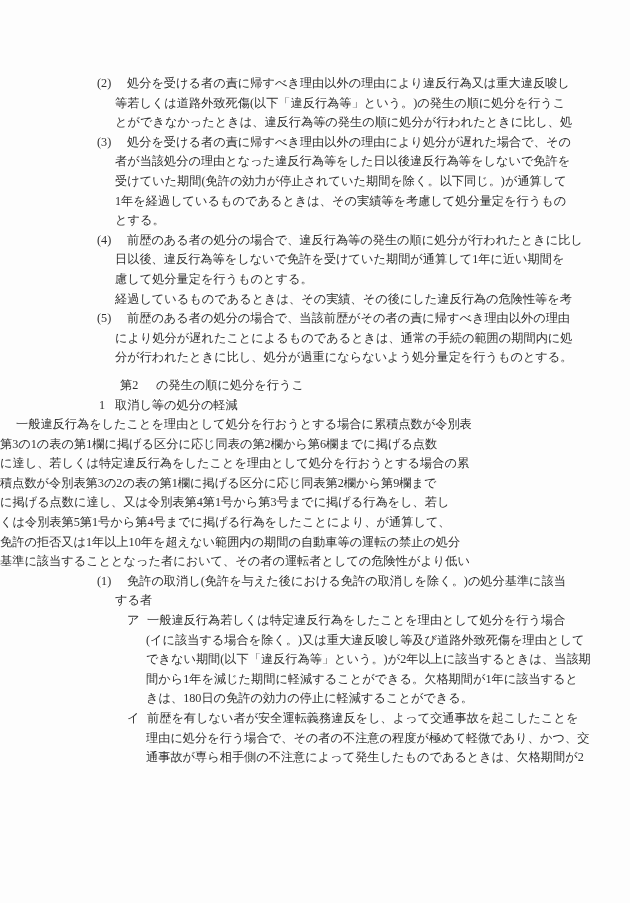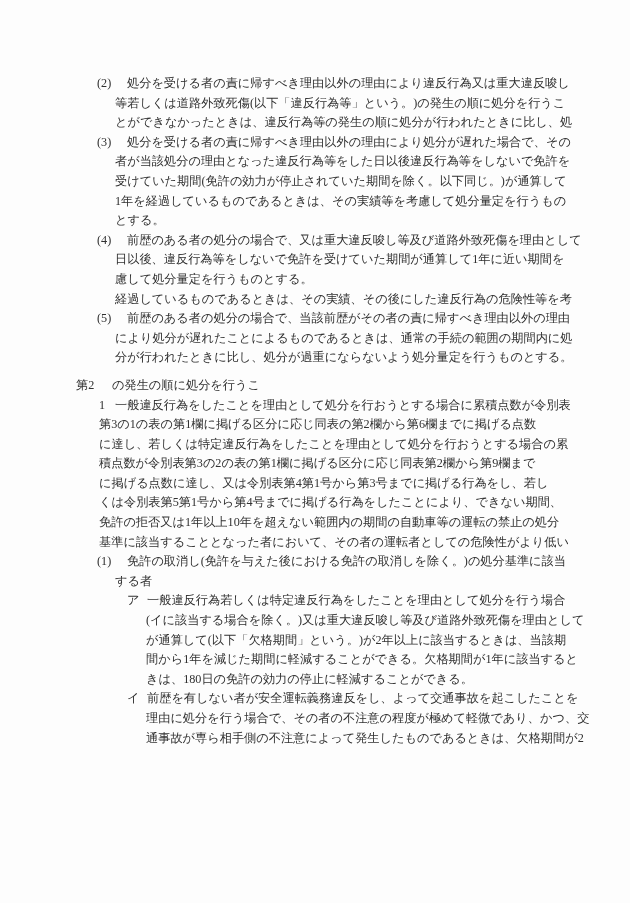--- a/index.html
+++ b/index.html
@@ -36,27 +36,27 @@
     top: 0;
     height: 19.6px;
     line-height: 19.6px;
     white-space: pre;
   }
   
   .item-paren { padding-left: 115px; }
   .item-paren > .marker { left: 97px; }
   .item-paren .line.first { text-indent: 12px; }
   
-  .section-head { padding-left: 112px; margin-top: 8px; }
+  .section-head { padding-left: 112px; margin-top: 8px; margin-left: 44px; }
   .section-head > .marker { left: 76px; }
   
   .subsection-head { padding-left: 115px; }
   .subsection-head > .marker { left: 99px; }
   
-  .intro { padding-left: 99px; }
+  .intro { }
   .intro .line.first { text-indent: 16px; }
   
   .item-kana { padding-left: 146px; }
   .item-kana > .marker { left: 127px; }
   .item-kana .line.first { text-indent: 1px; }
 </style>
 </head>
 <body style="background: rgb(253, 253, 253); color: rgb(48, 48, 48);">
 
 <div class="doc">
@@ -77,21 +77,21 @@
         <div class="line">者が当該処分の理由となった違反行為等をした日以後違反行為等をしないで免許を</div>
         <div class="line">受けていた期間(免許の効力が停止されていた期間を除く。以下同じ。)が通算して</div>
         <div class="line">1年を経過しているものであるときは、その実績等を考慮して処分量定を行うもの</div>
         <div class="line">とする。</div>
       </div>
   </div>
 
   <div class="block item-paren">
     <span class="marker">(4)</span>
     <div>
-        <div class="line first">前歴のある者の処分の場合で、又は重大違反唆し等及び道路外致死傷を理由として</div>
+        <div class="line first">前歴のある者の処分の場合で、違反行為等の発生の順に処分が行われたときに比し</div>
         <div class="line">日以後、違反行為等をしないで免許を受けていた期間が通算して1年に近い期間を</div>
         <div class="line">慮して処分量定を行うものとする。</div>
         <div class="line">経過しているものであるときは、その実績、その後にした違反行為の危険性等を考</div>
       </div>
   </div>
 
   <div class="block item-paren">
     <span class="marker">(5)</span>
     <div>
         <div class="line first">前歴のある者の処分の場合で、当該前歴がその者の責に帰すべき理由以外の理由</div>
@@ -100,49 +100,50 @@
       </div>
   </div>
 
   <div class="block section-head">
     <span class="marker">第2</span>
     <div class="line">の発生の順に処分を行うこ</div>
   </div>
 
   <div class="block subsection-head">
     <span class="marker">1</span>
+    <div class="line">取消し等の処分の軽減</div>
   </div>
 
   <div class="block intro">
     <div>
         <div class="line first">一般違反行為をしたことを理由として処分を行おうとする場合に累積点数が令別表</div>
         <div class="line">第3の1の表の第1欄に掲げる区分に応じ同表の第2欄から第6欄までに掲げる点数</div>
         <div class="line">に達し、若しくは特定違反行為をしたことを理由として処分を行おうとする場合の累</div>
         <div class="line">積点数が令別表第3の2の表の第1欄に掲げる区分に応じ同表第2欄から第9欄まで</div>
         <div class="line">に掲げる点数に達し、又は令別表第4第1号から第3号までに掲げる行為をし、若し</div>
-        <div class="line">くは令別表第5第1号から第4号までに掲げる行為をしたことにより、できない期間、</div>
+        <div class="line">くは令別表第5第1号から第4号までに掲げる行為をしたことにより、が通算して、</div>
         <div class="line">免許の拒否又は1年以上10年を超えない範囲内の期間の自動車等の運転の禁止の処分</div>
         <div class="line">基準に該当することとなった者において、その者の運転者としての危険性がより低い</div>
       </div>
   </div>
 
   <div class="block item-paren">
     <span class="marker">(1)</span>
     <div>
         <div class="line first">免許の取消し(免許を与えた後における免許の取消しを除く。)の処分基準に該当</div>
         <div class="line">する者</div>
       </div>
   </div>
 
   <div class="block item-kana">
     <span class="marker">ア</span>
     <div>
         <div class="line first">一般違反行為若しくは特定違反行為をしたことを理由として処分を行う場合</div>
         <div class="line">(イに該当する場合を除く。)又は重大違反唆し等及び道路外致死傷を理由として</div>
-        <div class="line">が通算して(以下「欠格期間」という。)が2年以上に該当するときは、当該期</div>
+        <div class="line">できない期間(以下「違反行為等」という。)が2年以上に該当するときは、当該期</div>
         <div class="line">間から1年を減じた期間に軽減することができる。欠格期間が1年に該当すると</div>
         <div class="line">きは、180日の免許の効力の停止に軽減することができる。</div>
       </div>
   </div>
 
   <div class="block item-kana">
     <span class="marker">イ</span>
     <div>
         <div class="line first">前歴を有しない者が安全運転義務違反をし、よって交通事故を起こしたことを</div>
         <div class="line">理由に処分を行う場合で、その者の不注意の程度が極めて軽微であり、かつ、交</div>

